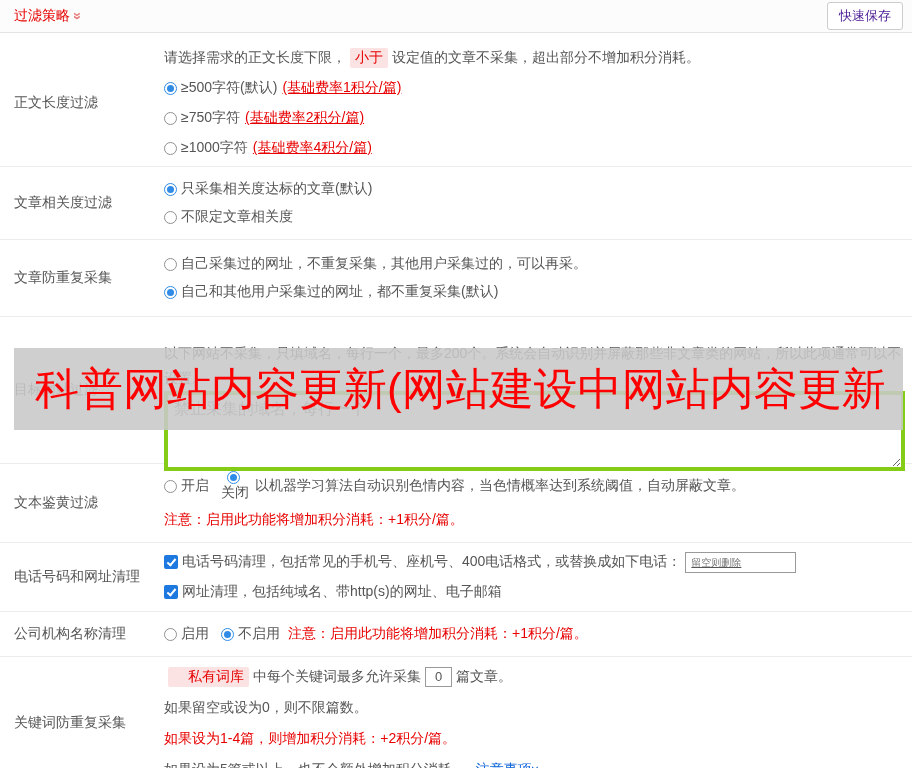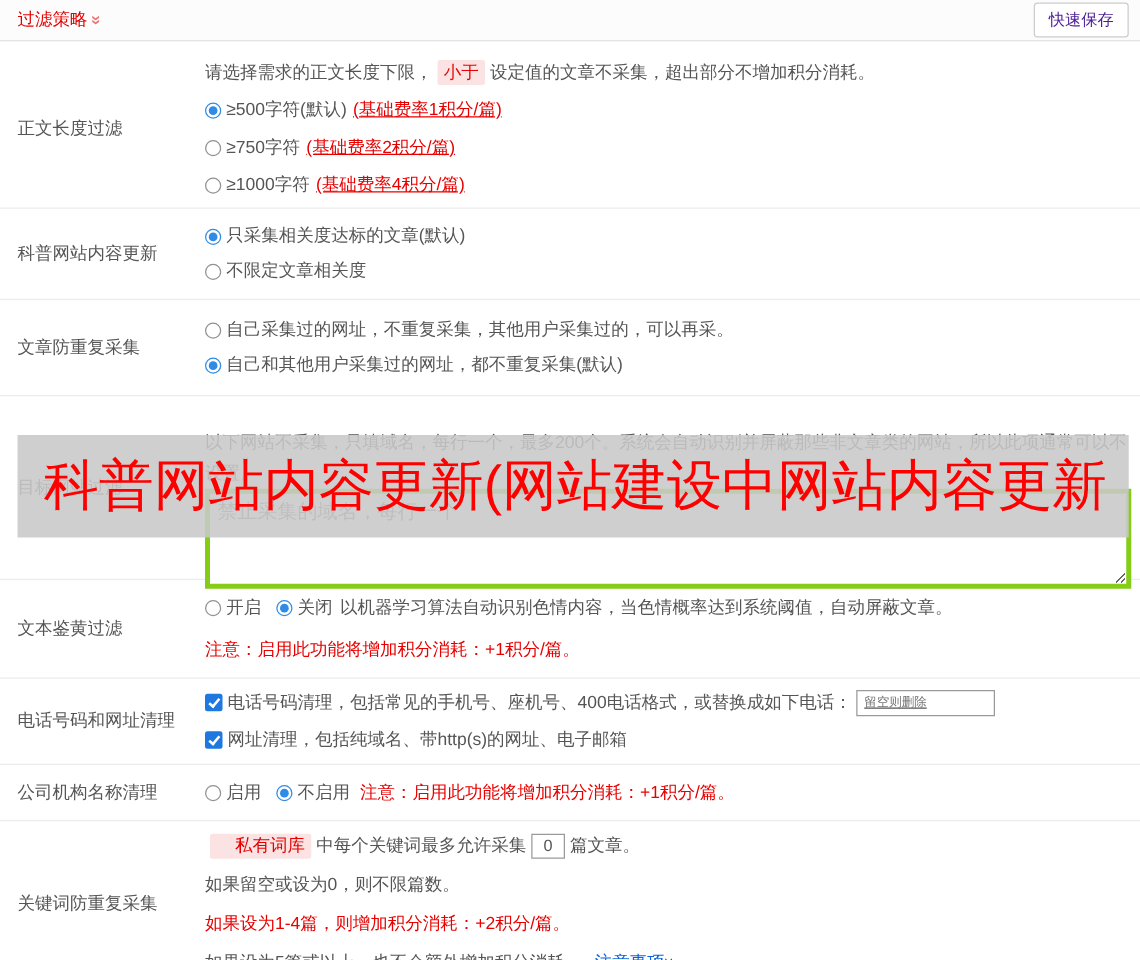--- a/index.html
+++ b/index.html
@@ -90,21 +90,21 @@
       </label>
       <label class="line h30 opt">
         <span class="radio"></span>
         <span>≥1000字符</span>
         <span class="opt-note">(基础费率4积分/篇)</span>
       </label>
     </div>
   </div>
 
   <div class="row" style="padding:8px 0;">
-    <div class="row-label">科普网站内容更新</div>
+    <div class="row-label">文章相关度过滤</div>
     <div class="row-content">
       <label class="line h28 opt">
         <span class="radio sel"></span>
         <span>只采集相关度达标的文章(默认)</span>
       </label>
       <label class="line h28 opt">
         <span class="radio"></span>
         <span>不限定文章相关度</span>
       </label>
     </div>
@@ -133,21 +133,21 @@
   </div>
 
   <div class="row" style="padding:8px 0;">
     <div class="row-label">文本鉴黄过滤</div>
     <div class="row-content">
       <div class="line h28">
         <label class="opt line" style="margin-right:12px;">
           <span class="radio"></span>
           <span>开启</span>
         </label>
-        <label class="opt line" style="margin-right:6px;">
+        <label class="opt line" style="margin-right:6px;flex-direction:column;">
           <span class="radio sel"></span>
           <span>关闭</span>
         </label>
         <span>以机器学习算法自动识别色情内容，当色情概率达到系统阈值，自动屏蔽文章。</span>
       </div>
       <div class="line h28 red-note" style="margin-top:6px;">注意：启用此功能将增加积分消耗：+1积分/篇。</div>
     </div>
   </div>
 
   <div class="row" style="padding:4px 0;">

